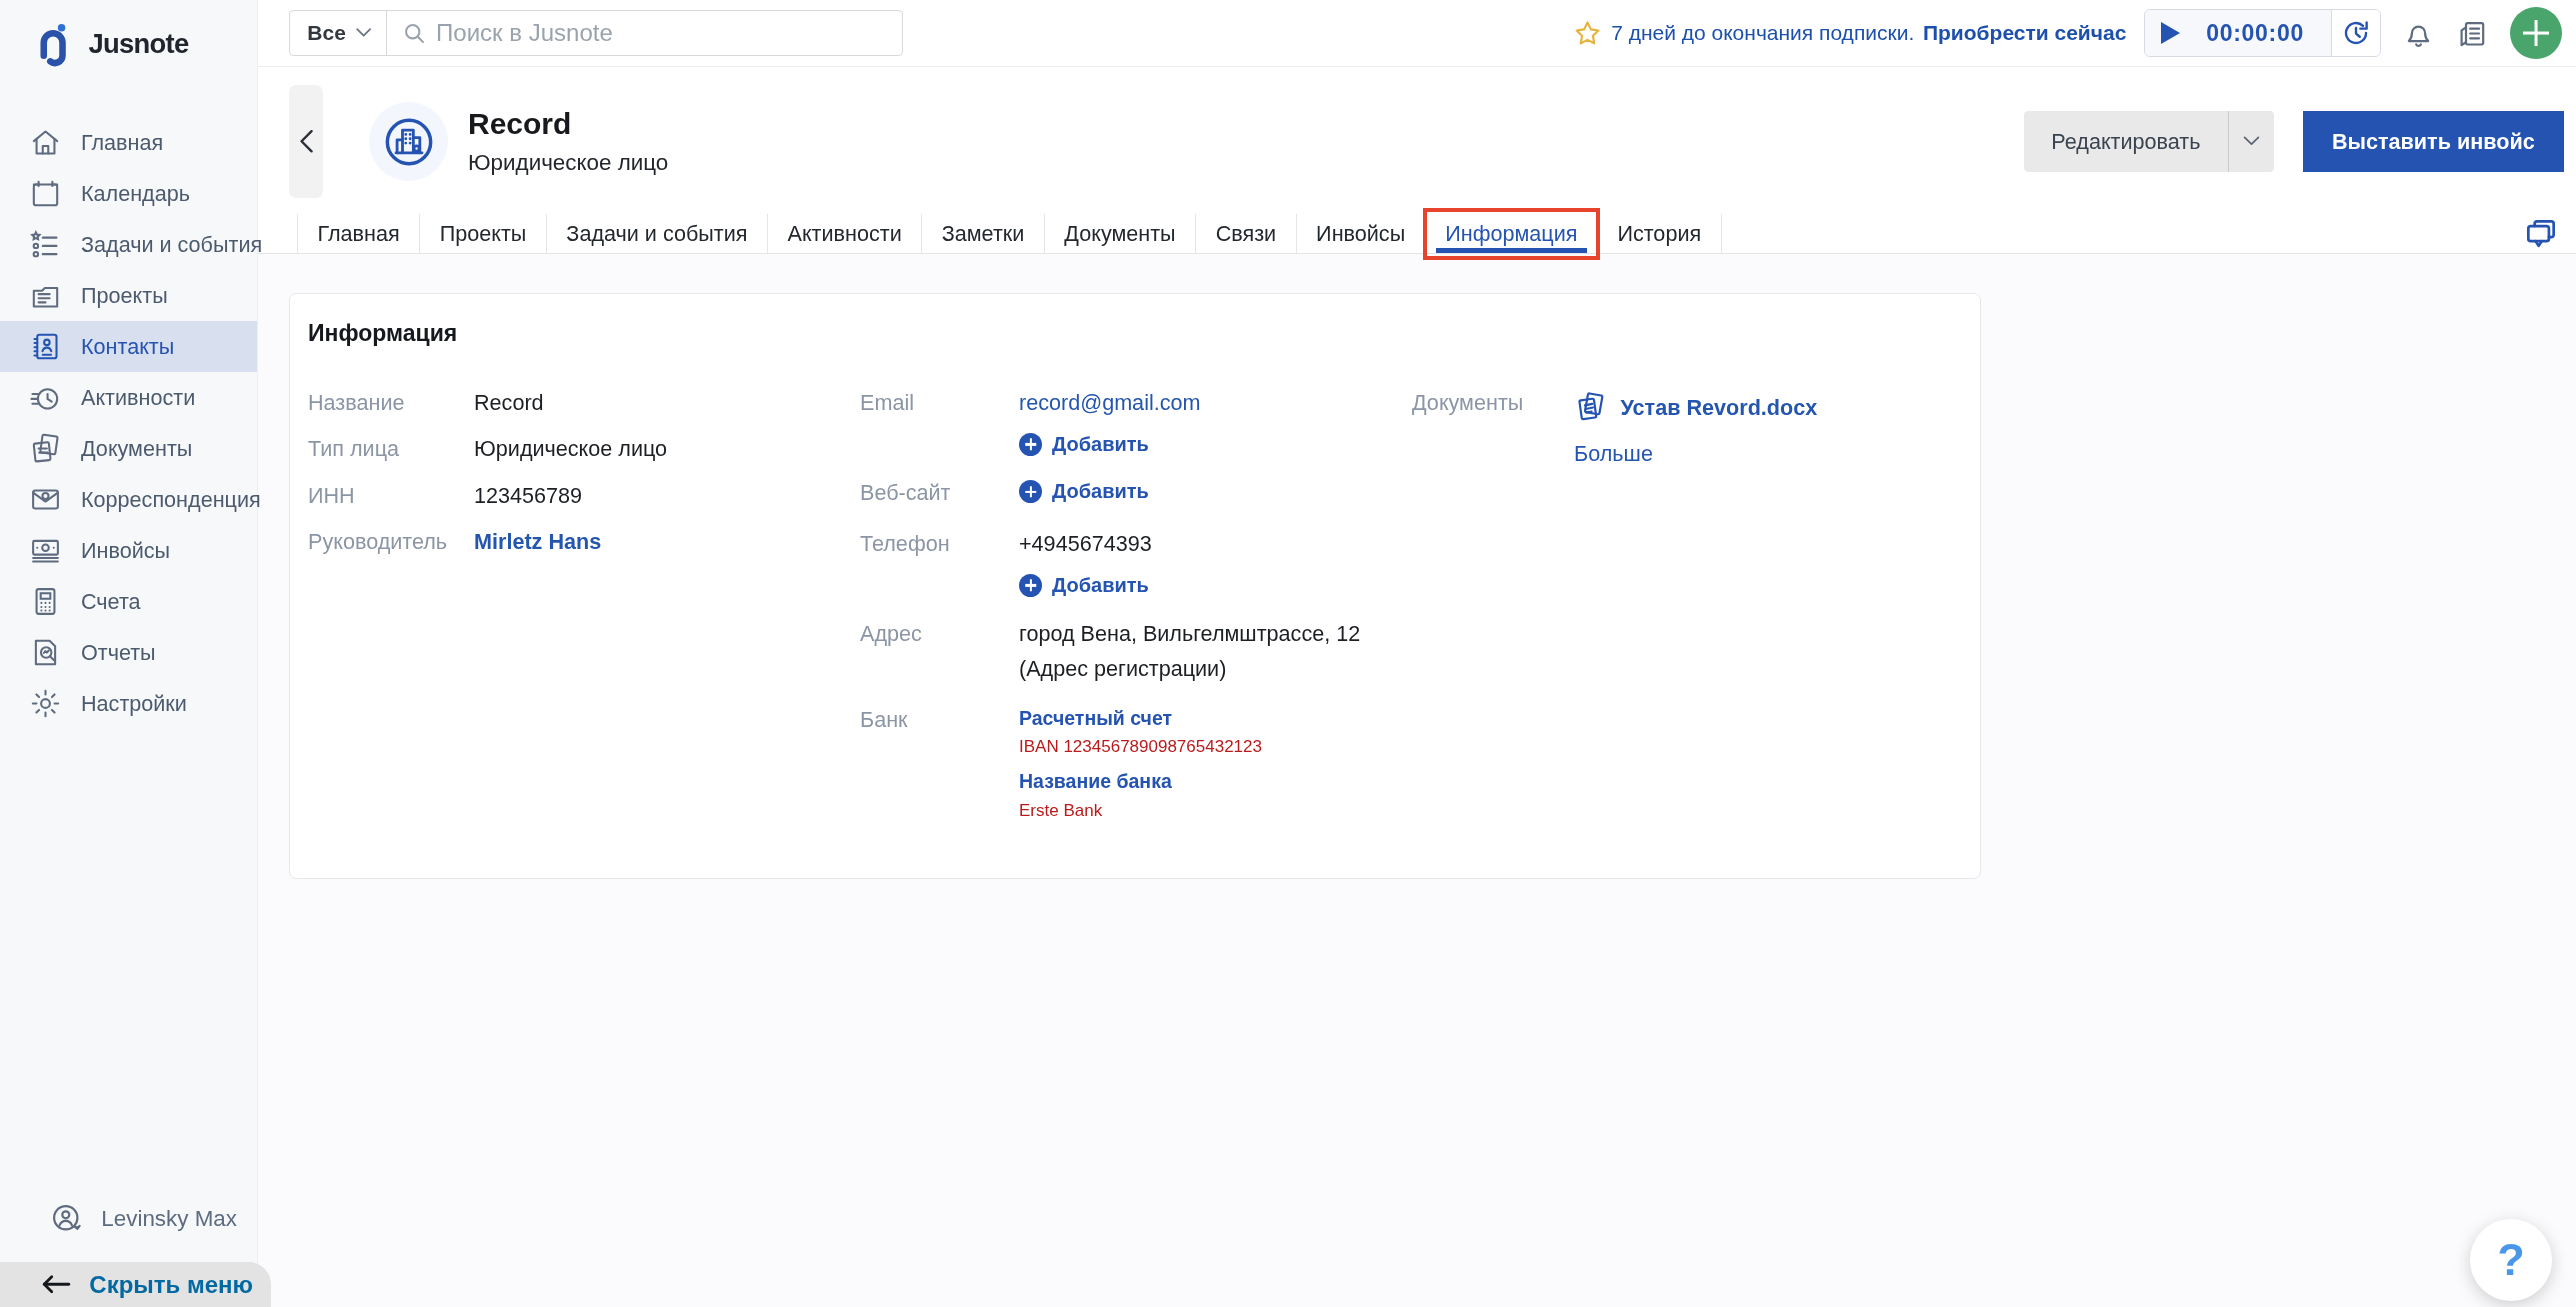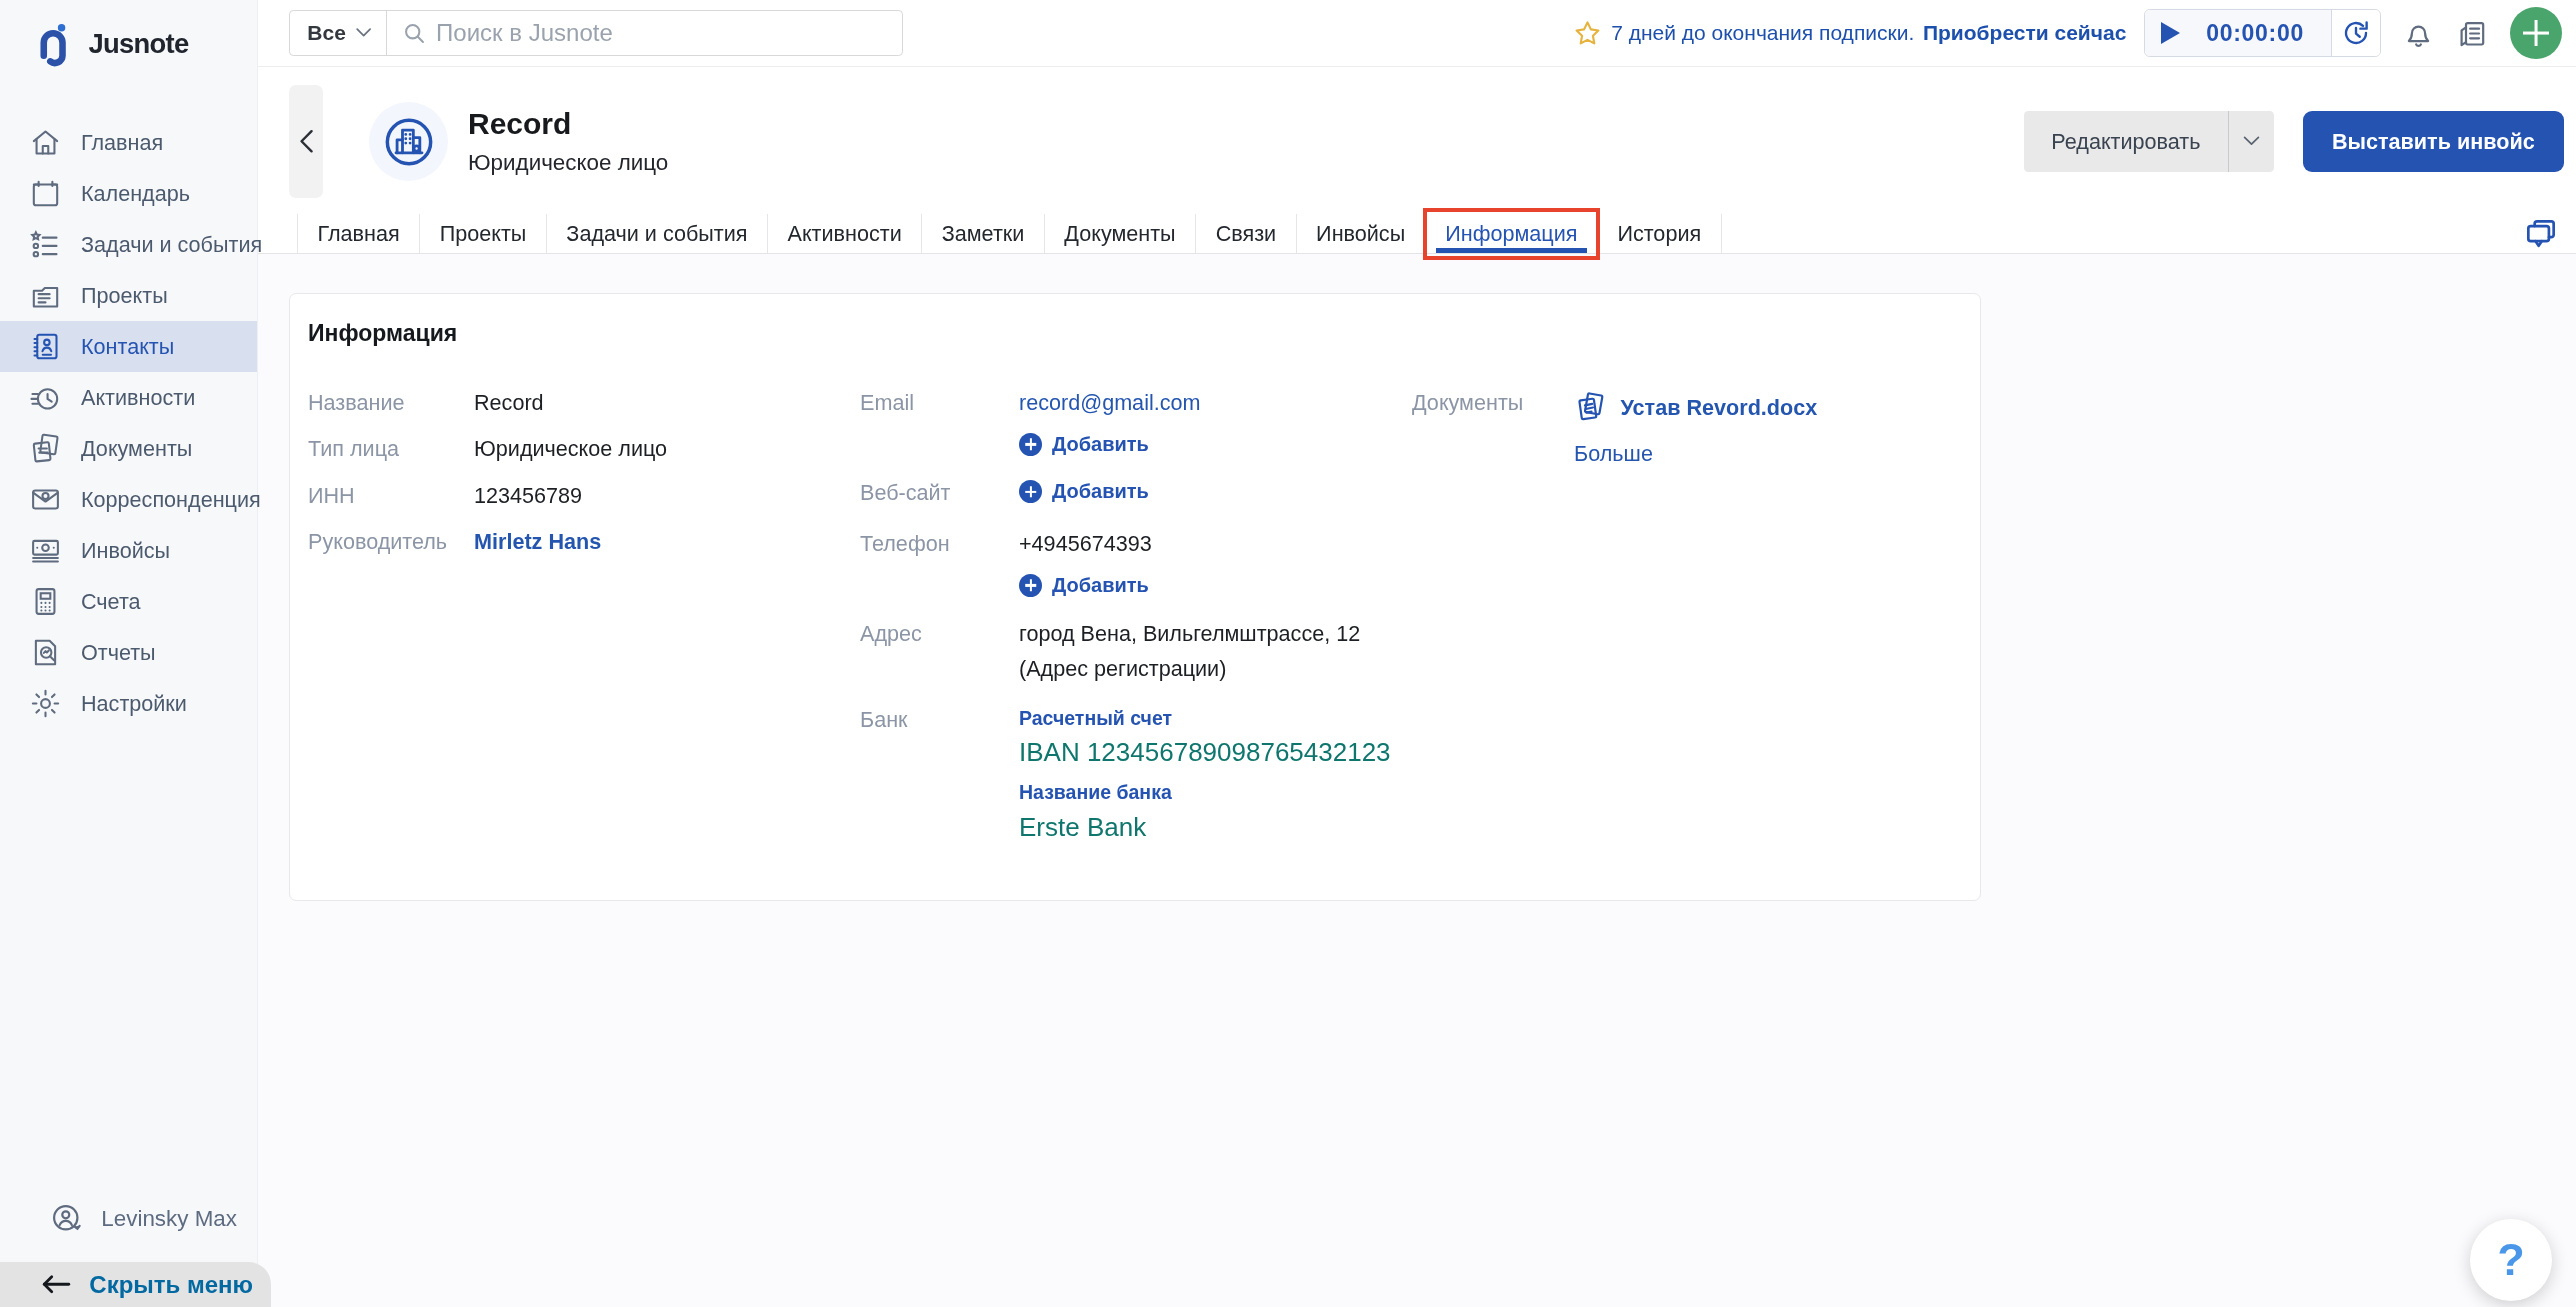--- a/index.html
+++ b/index.html
@@ -65,21 +65,21 @@
   .entity-avatar{ width:79px; height:79px; border-radius:50%; background:#f3f6fd; margin-left:46px; display:flex; align-items:center; justify-content:center;}
   .entity-avatar svg{ width:52px; height:52px; color:var(--accent);}
   .entity-titles{ margin-left:20px; display:flex; flex-direction:column; gap:8.7px;}
   .entity-title{ font-size:30px; font-weight:bold; color:#17191d;}
   .entity-subtitle{ font-size:22.4px; color:#23262c;}
   .header-actions{ margin-left:auto; margin-right:12.3px; display:flex; gap:29px;}
   .edit-btn{ display:flex; align-items:stretch; height:61px; background:#e9e9ea; border:none; border-radius:4.3px; cursor:pointer; overflow:hidden;}
   .edit-btn .edit-label{ font-size:21.6px; color:#3a4350; padding:0 27.4px; display:flex; align-items:center;}
   .edit-btn .edit-caret{ width:46px; border-left:1.4px solid #c9cacd; display:flex; align-items:center; justify-content:center;}
   .edit-btn .edit-caret svg{ width:19px; height:12.3px; color:#5a6370;}
-  .invoice-btn{ height:61px; padding:0 29px; background:var(--accent); color:#fff; font-size:21.6px; font-weight:bold; border:none; border-radius:9px; cursor:pointer; font-family:inherit;text-align:right;}
+  .invoice-btn{ height:61px; padding:0 29px; background:var(--accent); color:#fff; font-size:21.6px; font-weight:bold; border:none; border-radius:0; cursor:pointer; font-family:inherit;text-align:right;}
 
   
   .tabbar{ height:40px; background:#fff; border-bottom:1.4px solid #e3e4e6; display:flex; align-items:stretch; padding-left:39px; position:relative;}
   .tab{ display:flex; align-items:center; padding:0 19.5px; font-size:21.6px; color:#23272e; border-right:0.7px solid #e6e6e8; cursor:pointer; position:relative; white-space:nowrap;}
   .tab:first-child{ border-left:0.7px solid #e6e6e8;}
   .tab.active{ color:var(--accent);}
   .tab.active .tab-underline{ position:absolute; left:10px; right:10px; bottom:0; height:5px; background:var(--accent);}
   .tab .annotation{ position:absolute; left:-2.9px; right:-2.9px; top:-6.5px; bottom:-6.5px; border:4.3px solid var(--red); pointer-events:none; z-index:4;}
   .tab-chat{ position:absolute; right:16px; top:0; bottom:0; display:flex; align-items:center; cursor:pointer;}
   .tab-chat svg{ width:38px; height:38px; color:var(--accent);}
@@ -99,21 +99,21 @@
   .link{ color:var(--link); cursor:pointer; text-decoration:none;}
   .bold{ font-weight:bold;}
   .add-line{ display:flex; align-items:center; gap:10px; cursor:pointer; margin-top:16px;}
   .plus-circle{ width:23px; height:23px; border-radius:50%; background:var(--accent); position:relative; flex:0 0 23px;}
   .plus-circle::before,.plus-circle::after{ content:""; position:absolute; background:#fff; left:50%; top:50%;}
   .plus-circle::before{ width:11.5px; height:2.2px; transform:translate(-50%,-50%);}
   .plus-circle::after{ width:2.2px; height:11.5px; transform:translate(-50%,-50%);}
   .add-label{ font-size:20px; font-weight:bold; color:var(--accent);}
   .group{ margin-bottom:24.5px;}
   .bank-sub{ font-size:19.5px; font-weight:bold; color:var(--accent); margin-bottom:7.2px; cursor:pointer;}
-  .bank-val{ font-size:26px; color:#0f766e; margin-bottom:13px;}
+  .bank-val{ font-size:17px; color:#b91c1c; margin-bottom:13px;}
   .doc-row{ display:flex; align-items:center; gap:11.5px;}
   .doc-row svg{ width:35px; height:35px; color:var(--accent); flex:0 0 35px;}
   .doc-link{ font-size:21.6px; font-weight:bold; color:var(--link); cursor:pointer;}
   .more-link{ font-size:21.6px; color:var(--link); cursor:pointer; margin-top:16px; display:inline-block;}
 
   .help-fab{ position:absolute; left:2470px; top:1219px; width:82px; height:82px; border-radius:50%; background:#fff; border:none; box-shadow:0 4.3px 17.3px rgba(0,0,0,.18); cursor:pointer; font-size:45px; font-weight:bold; color:var(--help-blue); font-family:inherit; z-index:10;}
   svg{ display:block; }
 </style>
 </head>
 <body>

